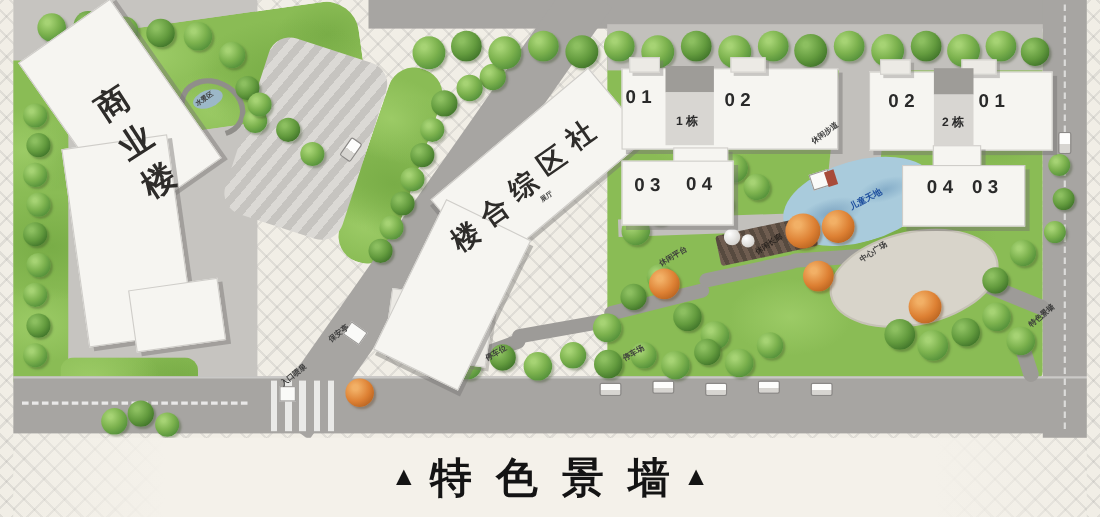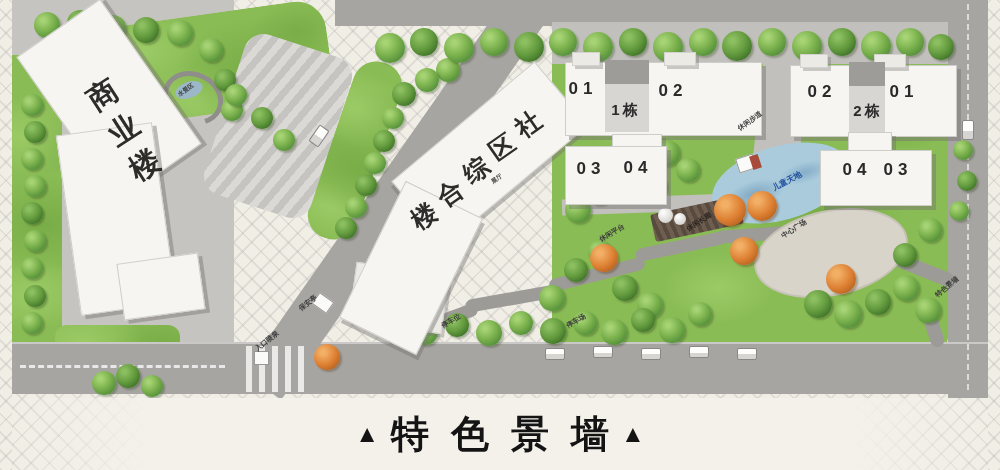--- a/index.html
+++ b/index.html
@@ -36,21 +36,21 @@
   .dome{background:radial-gradient(circle at 35% 30%,#ffffff,#d8d6d2 70%,#b7b5b1);border-radius:50%;}
   .zebra{background:repeating-linear-gradient(90deg,#e9e9e7 0 6px,transparent 6px 13px);}
   .booth{background:#fafaf8;border:1px solid #9a9896;}
   .tree{position:absolute;border-radius:50%;}
   .tree.g{background:radial-gradient(circle at 35% 32%, #a6d374 8%, #7cb24e 45%, #54903a 78%, #497f33 100%);box-shadow:2px 2px 2px rgba(55,75,35,.35);}
   .tree.d{background:radial-gradient(circle at 35% 32%, #8cbf60 8%, #639b3e 48%, #3f7329 80%, #366426 100%);box-shadow:2px 2px 2px rgba(45,65,30,.35);}
   .tree.o{background:radial-gradient(circle at 35% 32%, #f2b066 10%, #dd8033 52%, #b35f1d 85%);box-shadow:2px 2px 2px rgba(90,55,20,.35);}
   .car{position:absolute;background:linear-gradient(180deg,#fdfdfc 0 55%,#d7d5d1 55%);border:1px solid #8a8886;border-radius:2px;}
   
   .unit{position:absolute;transform:translate(-50%,-50%);font-size:17px;font-weight:bold;color:#2a2a2a;letter-spacing:5px;margin-right:-5px;white-space:nowrap;z-index:40;}
-  .bname{position:absolute;transform:translate(-50%,-50%);font-size:15px;font-weight:bold;color:#2a2a2a;letter-spacing:3px;white-space:nowrap;z-index:40;}
+  .bname{position:absolute;transform:translate(-50%,-50%);font-size:11px;font-weight:bold;color:#2a2a2a;letter-spacing:3px;white-space:nowrap;z-index:40;}
   .slbl{position:absolute;font-size:7px;font-weight:bold;color:#3c3c3c;white-space:nowrap;z-index:40;}
   .diag-label span{position:absolute;font-weight:bold;color:#2e2c2a;z-index:40;line-height:1;}
   
   .edge-strip{top:0;width:12px;height:470px;background-color:#f1eee6;
     background-image:
       repeating-linear-gradient(45deg, rgba(145,145,145,.18) 0 2px, transparent 2px 13px),
       repeating-linear-gradient(-45deg, rgba(145,145,145,.18) 0 2px, transparent 2px 13px);
     z-index:50;}
   .title-band{left:0;top:398px;width:1000px;height:72px;z-index:45;
     background:linear-gradient(90deg, rgba(244,241,234,0) 0, #f4f1ea 150px, #f4f1ea 850px, rgba(244,241,234,0) 1000px);

